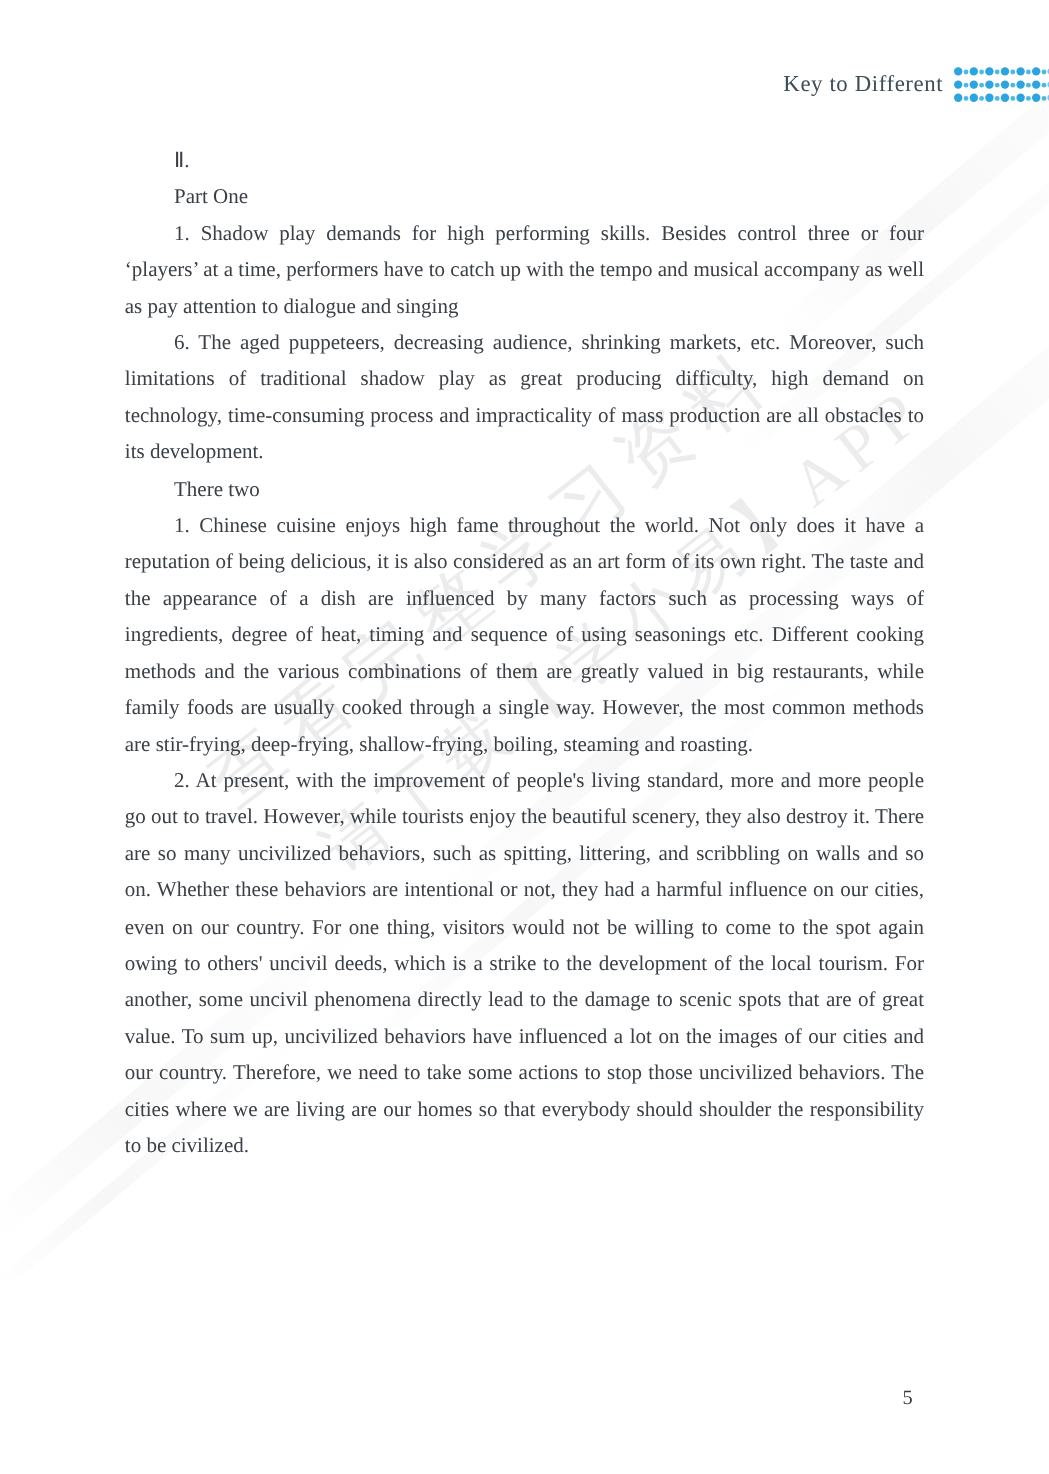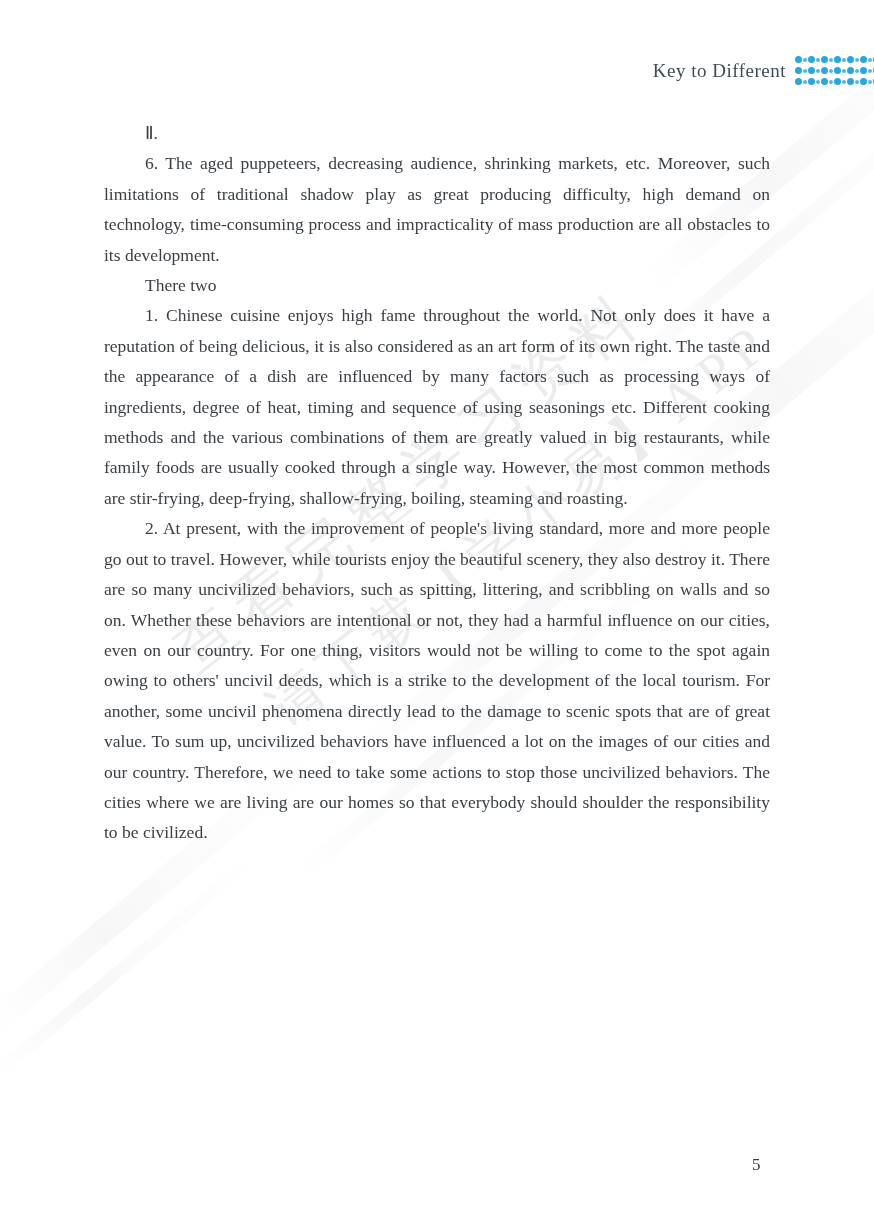--- a/index.html
+++ b/index.html
@@ -171,20 +171,22 @@
         <span class="dot-lg" style="background: rgb(42, 165, 223);"></span>
         <span class="dot-sm" style="background: rgb(77, 184, 232);"></span>
         <span class="dot-lg" style="background: rgb(42, 165, 223);"></span>
         <span class="dot-sm" style="background: rgb(77, 184, 232);"></span>
         <span class="dot-lg" style="background: rgb(42, 165, 223);"></span>
       </div>
     </div>
 
   <div class="content">
     <p class="heading roman">Ⅱ.</p>
+    <p class="heading">Part One</p>
+    <p>1. Shadow play demands for high performing skills. Besides control three or four ‘players’ at a time, performers have to catch up with the tempo and musical accompany as well as pay attention to dialogue and singing</p>
     <p>6. The aged puppeteers, decreasing audience, shrinking markets, etc. Moreover, such limitations of traditional shadow play as great producing difficulty, high demand on technology, time-consuming process and impracticality of mass production are all obstacles to its development.</p>
     <p class="heading">There two</p>
     <p>1. Chinese cuisine enjoys high fame throughout the world. Not only does it have a reputation of being delicious, it is also considered as an art form of its own right. The taste and the appearance of a dish are influenced by many factors such as processing ways of ingredients, degree of heat, timing and sequence of using seasonings etc. Different cooking methods and the various combinations of them are greatly valued in big restaurants, while family foods are usually cooked through a single way. However, the most common methods are stir-frying, deep-frying, shallow-frying, boiling, steaming and roasting.</p>
     <p>2. At present, with the improvement of people's living standard, more and more people go out to travel. However, while tourists enjoy the beautiful scenery, they also destroy it. There are so many uncivilized behaviors, such as spitting, littering, and scribbling on walls and so on. Whether these behaviors are intentional or not, they had a harmful influence on our cities, even on our country. For one thing, visitors would not be willing to come to the spot again owing to others' uncivil deeds, which is a strike to the development of the local tourism. For another, some uncivil phenomena directly lead to the damage to scenic spots that are of great value. To sum up, uncivilized behaviors have influenced a lot on the images of our cities and our country. Therefore, we need to take some actions to stop those uncivilized behaviors. The cities where we are living are our homes so that everybody should shoulder the responsibility to be civilized.</p>
   </div>
 
   <div class="page-number">5</div>
 
 </div>
 

